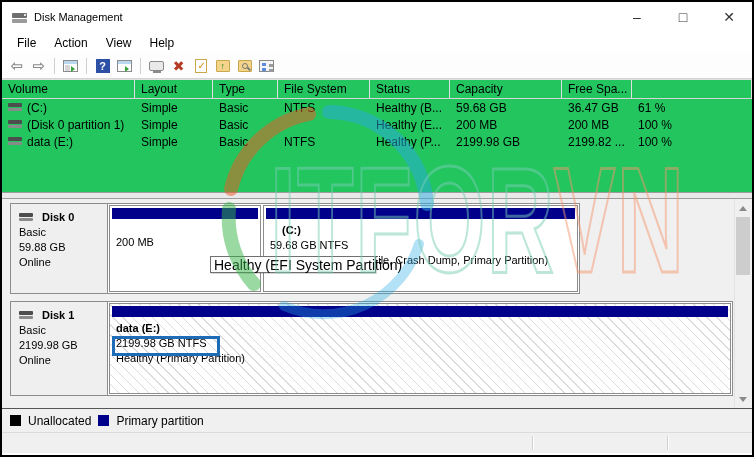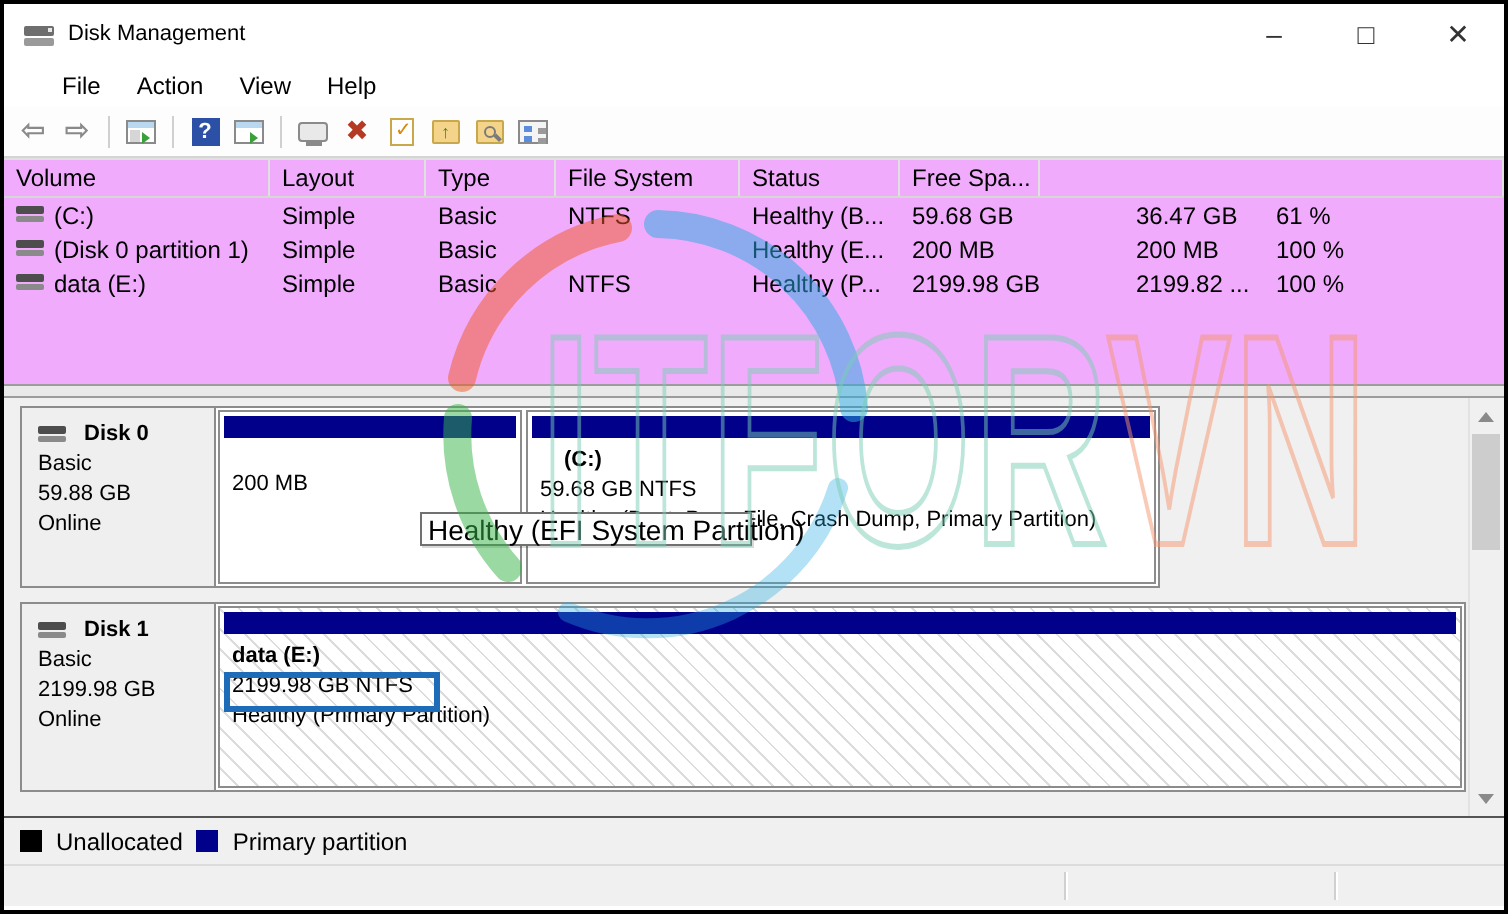--- a/index.html
+++ b/index.html
@@ -12,21 +12,21 @@
   .titlebar { height:30px; display:flex; align-items:center; background:#fff; }
   .title-left { display:flex; align-items:center; gap:6px; padding-left:10px; flex:1; }
   .app-icon { width:16px; height:13px; position:relative; }
   .app-icon .drive { position:absolute; left:0; top:2px; width:15px; height:5px; background:#6e6e6e; border-radius:1px; }
   .app-icon .drive2 { position:absolute; left:0; top:8px; width:15px; height:4px; background:#9a9a9a; border-radius:1px; }
   .app-icon .dot { position:absolute; right:2px; top:3px; width:2px; height:2px; background:#e8e8e8; }
   .title-text { font-size:11px; }
   .win-controls { display:flex; height:30px; }
   .win-btn { width:46px; height:30px; display:flex; align-items:center; justify-content:center; font-size:14px; color:#333; }
   
-  .menubar { height:21px; display:flex; align-items:center; padding-left:20px; background:#fff; }
+  .menubar { height:21px; display:flex; align-items:center; padding-left:6px; background:#fff; }
   .menu-item { padding:2px 9px; font-size:12px; }
   
   .toolbar { height:26px; display:flex; align-items:center; gap:5px; padding-left:6px; background:#fdfdfd; border-bottom:1px solid #d4d4d4; }
   .tb-sep { width:1px; height:16px; background:#d0d0d0; margin:0 2px; }
   .tb-icon { width:17px; height:16px; display:flex; align-items:center; justify-content:center; font-size:12px; position:relative; }
   .arrow-glyph { color:#8a8a8a; font-size:15px; font-weight:bold; line-height:1; }
   .mini-window { width:15px; height:12px; border:1px solid #8a8a8a; background:#fff; position:relative; }
   .mini-window .bar { position:absolute; left:0; top:0; width:100%; height:3px; background:#b9d7ef; }
   .mini-window .pane { position:absolute; left:1px; top:4px; width:5px; height:6px; background:#d6d6d6; }
   .mini-window .play { position:absolute; right:2px; top:5px; width:0; height:0; border-left:4px solid #3aa13a; border-top:3px solid transparent; border-bottom:3px solid transparent; }
@@ -36,21 +36,21 @@
   .x-ic { color:#b43a24; font-weight:bold; font-size:14px; }
   .sheet-ic { width:12px; height:14px; background:#fff; border:1px solid #c9a84c; position:relative; }
   .sheet-ic:after { content:"✓"; position:absolute; left:2px; top:0px; color:#d8890f; font-size:10px; font-weight:bold; }
   .folder-ic { width:14px; height:12px; background:#f3d48a; border:1px solid #c9a84c; border-radius:1px; position:relative; }
   .folder-ic .up { position:absolute; left:4px; top:1px; color:#2c8a2c; font-size:9px; font-weight:bold; line-height:1; }
   .folder-ic .mag { position:absolute; left:3px; top:2px; width:6px; height:6px; border:1.5px solid #7a7a7a; border-radius:50%; }
   .folder-ic .mag:after { content:""; position:absolute; left:4px; top:4px; width:4px; height:1.5px; background:#7a7a7a; transform:rotate(45deg); }
   .props-ic { width:15px; height:12px; border:1px solid #8a8a8a; background:#f4f4f4; position:relative; }
   .props-ic:after { content:""; position:absolute; left:2px; top:2px; width:4px; height:3px; background:#5a8edc; box-shadow:0 5px 0 #5a8edc, 7px 1px 0 #9a9a9a, 7px 6px 0 #9a9a9a; }
   
-  .volume-list { height:113px; background:#f0abfc; position:relative; }
+  .volume-list { height:113px; background:#22c55e; position:relative; }
   .vl-header { display:flex; height:20px; border-top:1px solid #e0e0e0; border-bottom:1px solid #d6d6d6; align-items:center; }
   .vl-header .col { height:100%; display:flex; align-items:center; padding-left:6px; border-right:1px solid #e0e0e0; font-size:12px; }
   .vl-row { display:flex; height:17px; align-items:center; font-size:12px; }
   .vl-row .col { height:100%; display:flex; align-items:center; padding-left:6px; overflow:hidden; white-space:nowrap; }
   .c-volume{width:133px;} .c-layout{width:78px;} .c-type{width:65px;} .c-fs{width:92px;}
   .c-status{width:80px;} .c-capacity{width:112px;} .c-free{width:70px;} .c-pct{width:92px;} .c-rest{flex:1;}
   .vol-ic { width:14px; height:9px; position:relative; margin-right:5px; flex:none; }
   .vol-ic .b1 { position:absolute; left:0; top:0; width:14px; height:4px; background:#4d4d4d; border-radius:1px; }
   .vol-ic .b2 { position:absolute; left:0; top:5px; width:14px; height:3px; background:#8a8a8a; border-radius:1px; }
   
@@ -178,20 +178,21 @@
       </span>
   </div>
 
   <div class="volume-list">
     <div class="vl-header">
       <div class="col c-volume">Volume</div>
       <div class="col c-layout">Layout</div>
       <div class="col c-type">Type</div>
       <div class="col c-fs">File System</div>
       <div class="col c-status">Status</div>
+      <div class="col c-capacity">Capacity</div>
       <div class="col c-free">Free Spa...</div>
       <div class="col c-rest"></div>
     </div>
 
     <div class="vl-row">
       <div class="col c-volume">
           <span class="vol-ic">
             <span class="b1"></span>
             <span class="b2"></span>
           </span>

